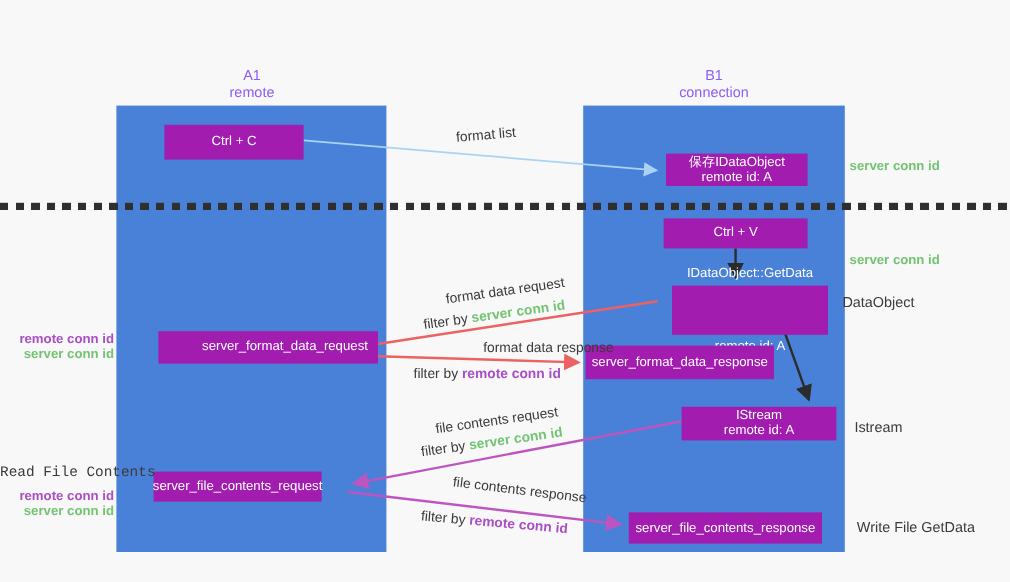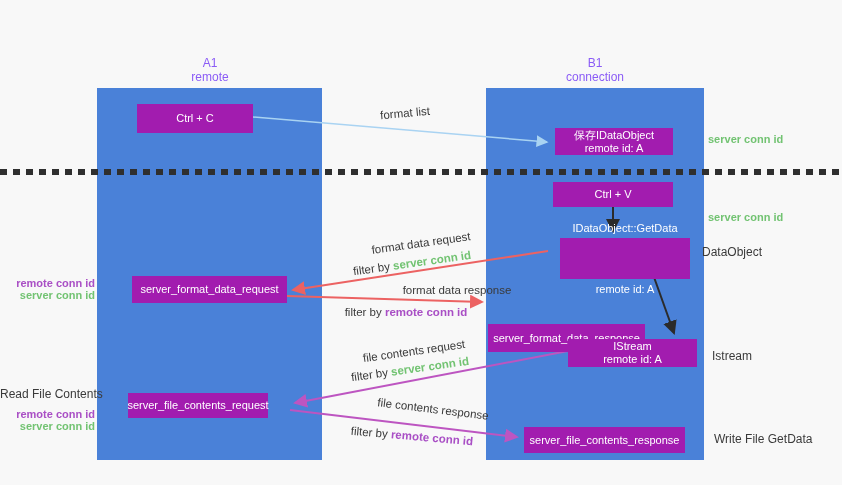--- a/index.html
+++ b/index.html
@@ -82,39 +82,39 @@
   <line x1="548" y1="251" x2="293" y2="290" stroke="#ec6262" stroke-width="2" marker-end="url(#m-red)"></line>
   <line x1="287" y1="296" x2="482" y2="302" stroke="#ec6262" stroke-width="2" marker-end="url(#m-red)"></line>
   <line x1="650" y1="266" x2="674" y2="333" stroke="#2b2b2b" stroke-width="2" marker-end="url(#m-black)"></line>
   <line x1="568" y1="351" x2="295" y2="403" stroke="#bd55c1" stroke-width="2" marker-end="url(#m-purple)"></line>
   <line x1="290" y1="410" x2="517" y2="437" stroke="#bd55c1" stroke-width="2" marker-end="url(#m-purple)"></line>
 </svg>
 
 <div class="abs node green" style="left:137px;top:104px;width:116px;height:29px;">
   <div>Ctrl + C</div>
 </div>
-<div class="abs node orange" style="left:132px;top:276px;width:155px;height:27px;">
+<div class="abs node orange" style="left:132px;top:276px;width:155px;height:27px;padding-left:28px;">
   <div>server_format_data_request</div>
 </div>
 <div class="abs node orange" style="left:128px;top:393px;width:140px;height:25px;">
   <div>server_file_contents_request</div>
 </div>
 
 <div class="abs node orange" style="left:555px;top:128px;width:118px;height:27px;">
   <div>保存IDataObject</div>
   <div>remote id: A</div>
 </div>
 <div class="abs node green" style="left:553px;top:182px;width:120px;height:25px;">
   <div>Ctrl + V</div>
 </div>
 <div class="abs node orange" style="left:560px;top:238px;width:130px;height:41px;gap:48px;">
   <div>IDataObject::GetData</div>
   <div>remote id: A</div>
 </div>
-<div class="abs node orange" style="left:488px;top:288px;width:157px;height:28px;margin-top:36px;">
+<div class="abs node orange" style="left:488px;top:288px;width:157px;height:28px;">
   <div>server_format_data_response</div>
 </div>
 <div class="abs node orange" style="left:568px;top:339px;width:129px;height:28px;">
   <div>IStream</div>
   <div>remote id: A</div>
 </div>
 <div class="abs node orange" style="left:524px;top:427px;width:161px;height:26px;text-align:center;">
   <div>server_file_contents_response</div>
 </div>
 
@@ -137,21 +137,21 @@
 
 <div class="abs flow-label" style="left:433px;top:409px;transform:translate(-50%,-50%) rotate(7deg);">file contents response</div>
 <div class="abs flow-label" style="left:412px;top:436px;transform:translate(-50%,-50%) rotate(5deg);">
   <span>filter by </span><span class="key-purple">remote conn id</span>
 </div>
 
 <div class="abs right-align" style="left:0;top:277px;width:95px;">
   <div class="conn-purple">remote conn id</div>
   <div class="conn-green">server conn id</div>
 </div>
-<div class="abs right-align side-label" style="left:0;top:387px;width:101px;">Read File Contents</div>
+<div class="abs right-align side-label" style="left:0;top:387px;width:101px;font-family:Liberation Mono, monospace;">Read File Contents</div>
 <div class="abs right-align" style="left:0;top:408px;width:95px;">
   <div class="conn-purple">remote conn id</div>
   <div class="conn-green">server conn id</div>
 </div>
 
 <div class="abs conn-green" style="left:708px;top:133px;">server conn id</div>
 <div class="abs conn-green" style="left:708px;top:211px;">server conn id</div>
 <div class="abs side-label" style="left:702px;top:245px;">DataObject</div>
 <div class="abs side-label" style="left:712px;top:349px;">Istream</div>
 <div class="abs side-label" style="left:714px;top:432px;">Write File GetData</div>

